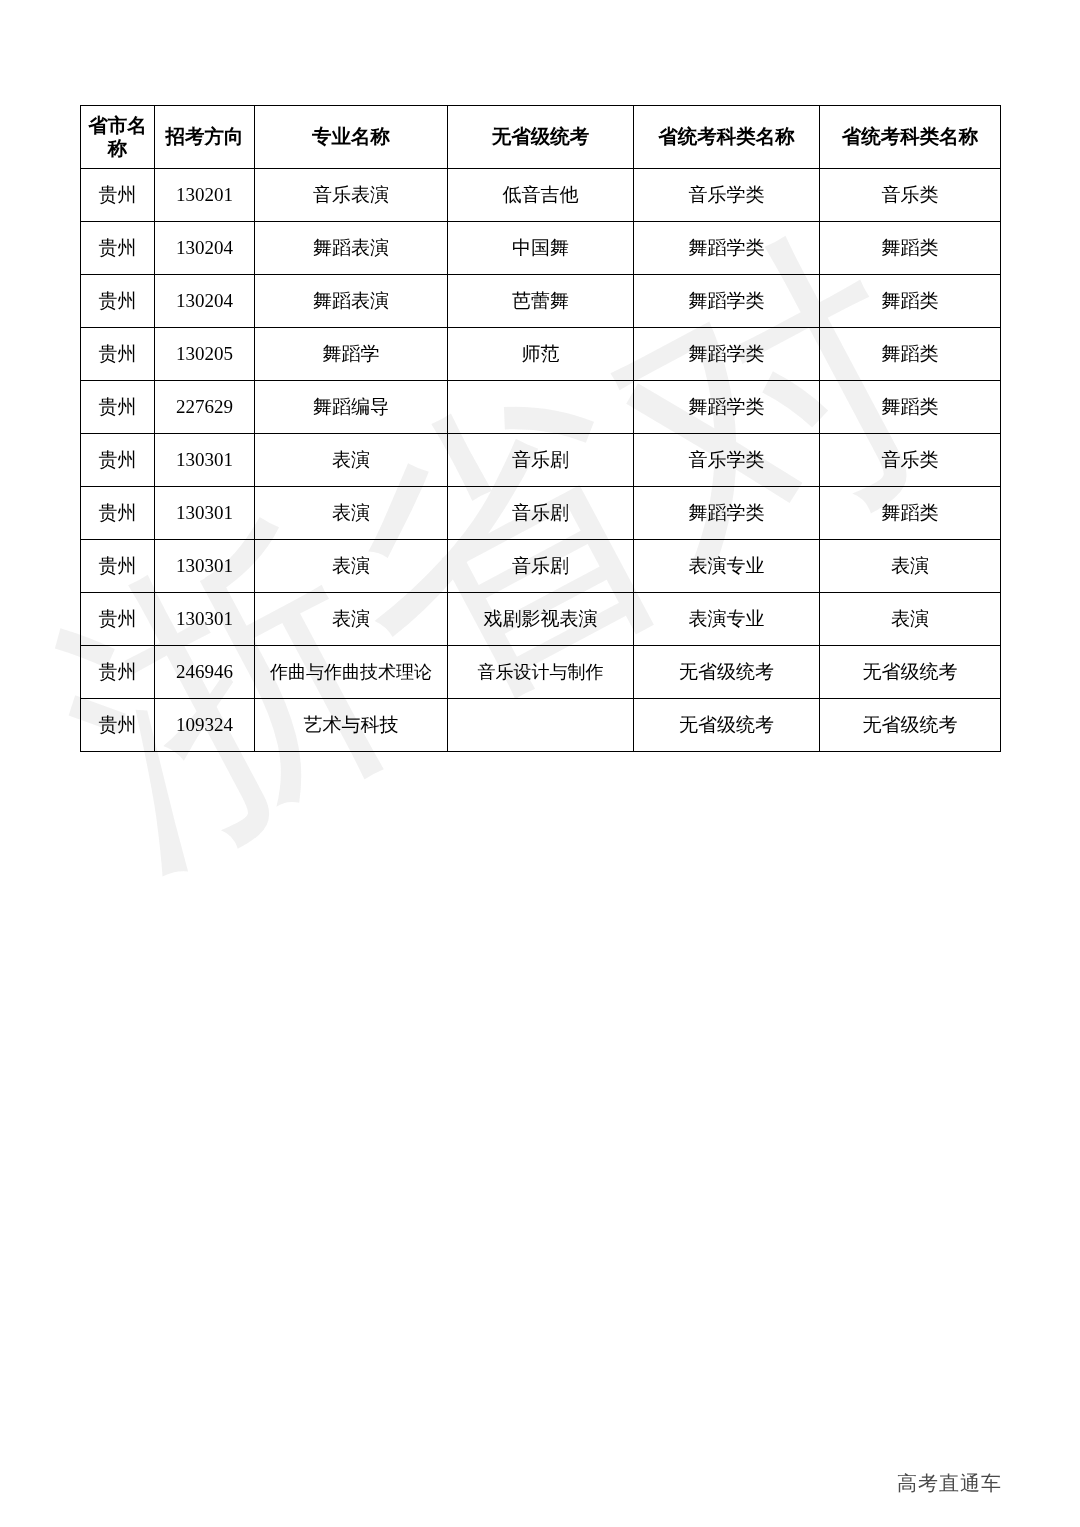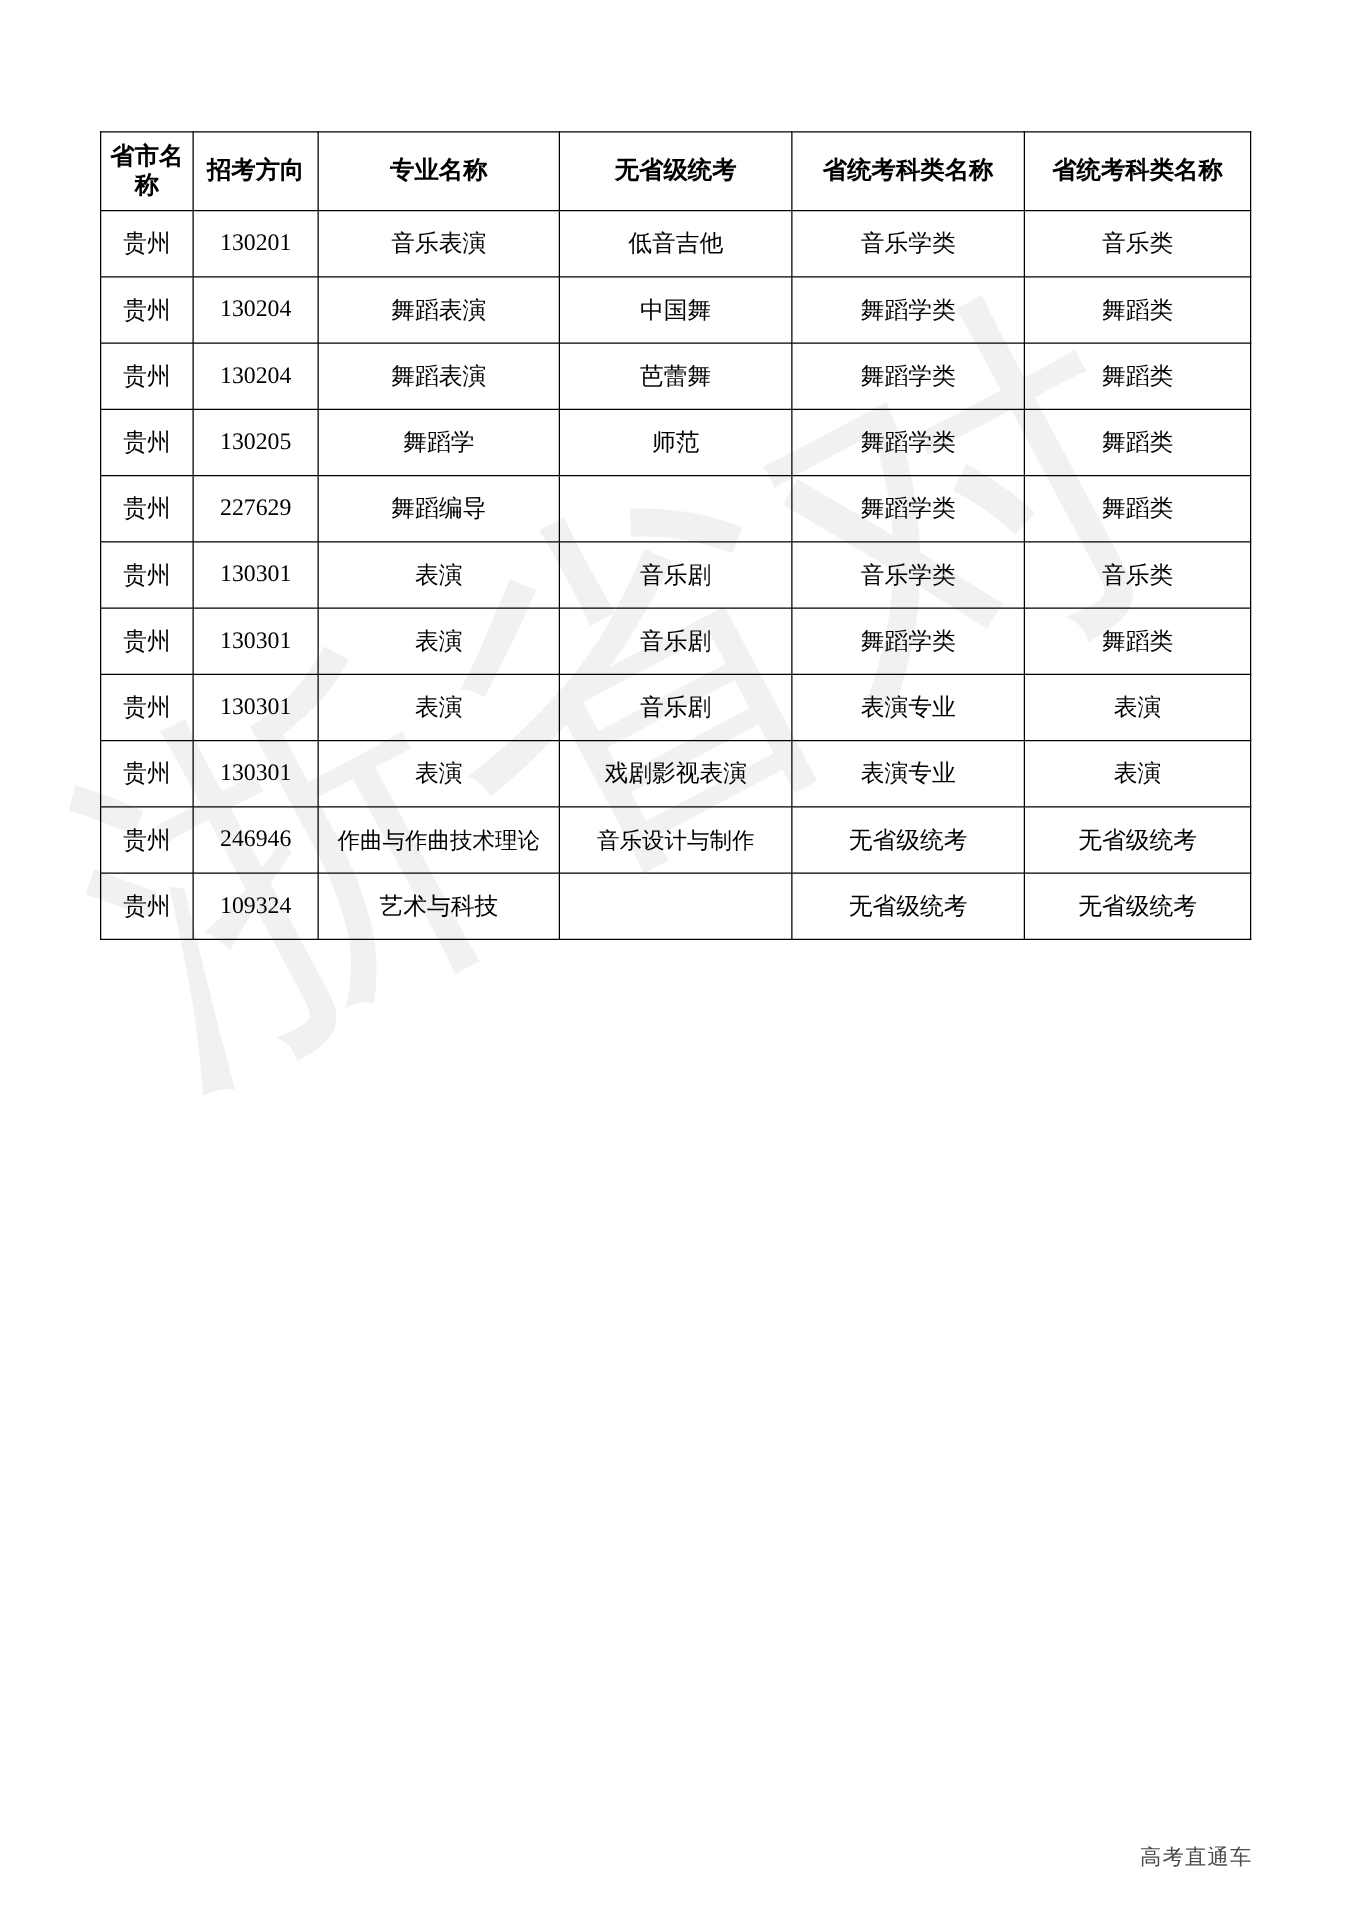--- a/index.html
+++ b/index.html
@@ -81,21 +81,21 @@
   col.c5 { width: 186px; }
   col.c6 { width: 181px; }
 
   td.cell { font-size: 19px; }
   td.cell.small { font-size: 18px; }
 
   .footer-brand {
     position: absolute;
     right: 78px;
     bottom: 30px;
-    font-size: 17px;
+    font-size: 20px;
     color: #4a4a4a;
     font-family: "Liberation Sans", sans-serif;
     letter-spacing: 1px;
     z-index: 3;
   }
 </style>
 </head>
 <body>
 
 <div class="page">

